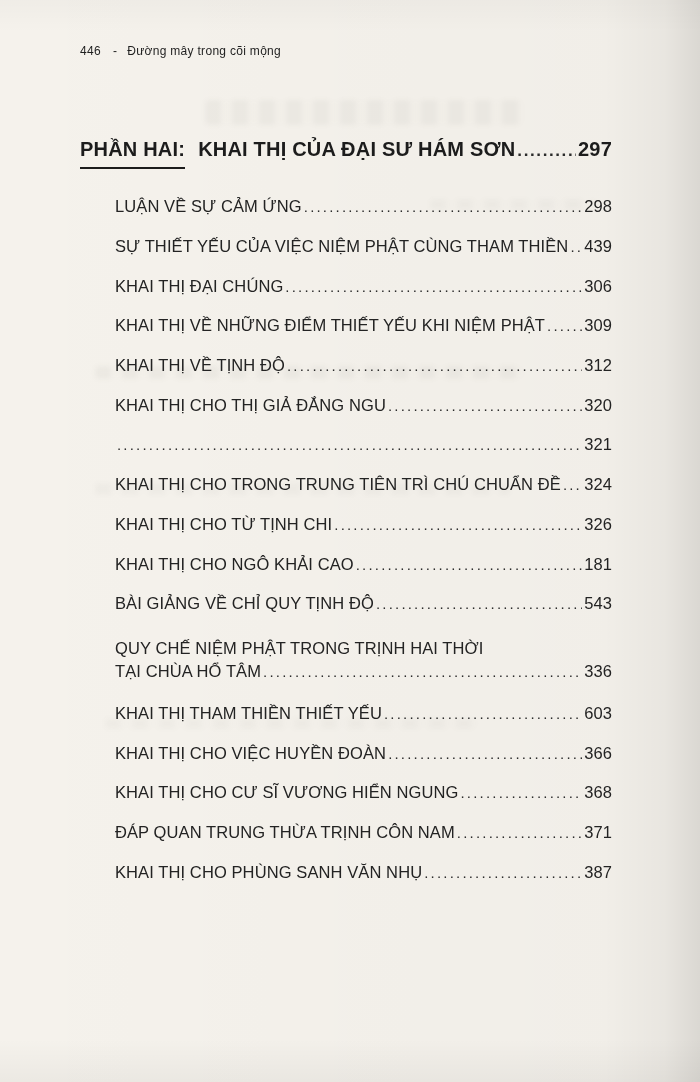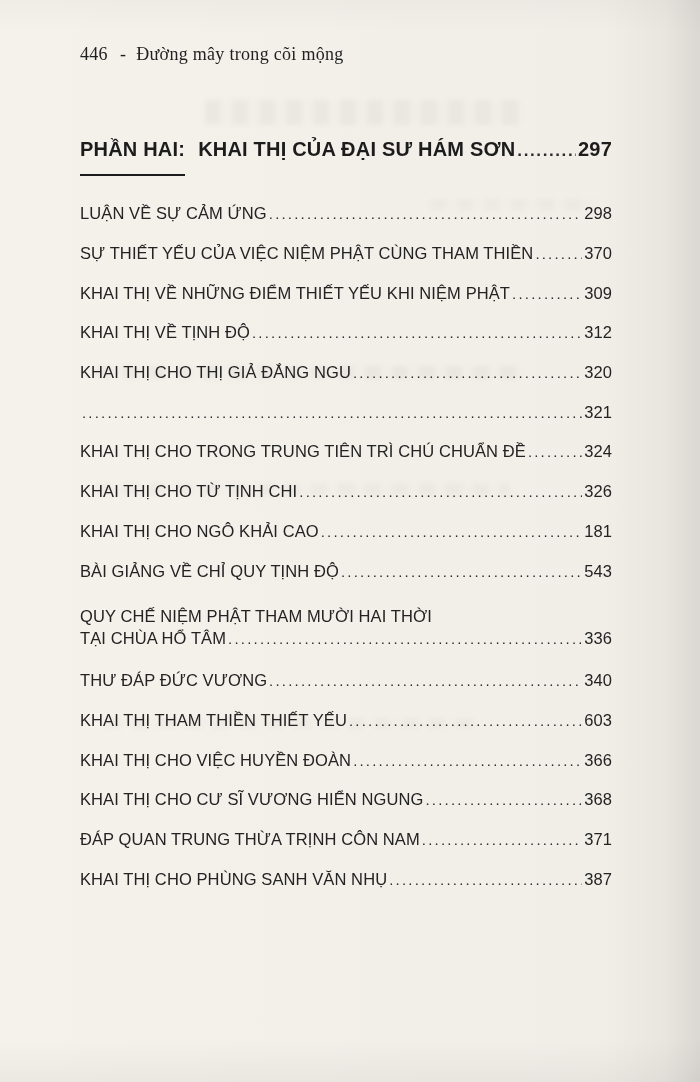--- a/index.html
+++ b/index.html
@@ -23,46 +23,46 @@
     pointer-events:none;
   }
   .b1{left:205px;top:100px;width:320px;height:25px;}
   .b2{left:95px;top:366px;width:430px;height:13px;}
   .b3{left:95px;top:483px;width:415px;height:12px;opacity:.28;}
   .b4{left:430px;top:199px;width:165px;height:11px;opacity:.25;}
   .b5{left:105px;top:718px;width:375px;height:11px;opacity:.25;}
 
   .running-head{
     position:absolute;left:80px;top:44px;
-    font-family:Liberation Serif, serif;
-    font-size:18px;color:#1f1f1f;letter-spacing:.3px;
+    font-family:Liberation Sans, sans-serif;
+    font-size:12px;color:#1f1f1f;letter-spacing:.3px;
   }
   .running-head .sep{margin:0 10px 0 12px;}
 
   .toc{position:absolute;left:80px;top:124px;width:532px;}
 
   .heading-row{
     display:flex;align-items:baseline;
     padding-top:14px;
     font-size:20px;font-weight:bold;color:#1c1c1c;
     letter-spacing:.2px;
   }
   .part-label{
     border-bottom:2px solid #1c1c1c;
-    padding-bottom:13px;
+    padding-bottom:6px;
     margin-right:13px;
     white-space:nowrap;
   }
   .part-title{white-space:nowrap;}
 
   .entries{margin-top:18px;}
   .row{
     height:39.7px;
     display:flex;flex-direction:column;justify-content:center;
-    font-size:16.5px;color:#232323;letter-spacing:.1px;
+    font-size:16.5px;color:#232323;letter-spacing:.1px;margin-left:35px;
   }
   .row.double{height:70px;justify-content:center;}
   .wrapline{line-height:1.55;white-space:nowrap;}
   .entryline{display:flex;align-items:baseline;min-width:0;}
   .t{white-space:nowrap;flex:0 0 auto;}
   .leader{flex:1 1 auto;min-width:6px;overflow:hidden;white-space:nowrap;margin:0 2px;}
   .leader::after{
     content:"..........................................................................................................................................................................";
     letter-spacing:2.2px;font-size:15px;color:#2b2b2b;
   }
@@ -98,21 +98,28 @@
           <div class="entryline">
             <span class="t">LUẬN VỀ SỰ CẢM ỨNG</span>
             <span class="leader"></span>
             <span class="pg">298</span>
           </div>
         </div>
         <div class="row">
           <div class="entryline">
             <span class="t">SỰ THIẾT YẾU CỦA VIỆC NIỆM PHẬT CÙNG THAM THIỀN</span>
             <span class="leader"></span>
-            <span class="pg">370</span>
+            <span class="pg">439</span>
+          </div>
+        </div>
+        <div class="row">
+          <div class="entryline">
+            <span class="t">KHAI THỊ ĐẠI CHÚNG</span>
+            <span class="leader"></span>
+            <span class="pg">306</span>
           </div>
         </div>
         <div class="row">
           <div class="entryline">
             <span class="t">KHAI THỊ VỀ NHỮNG ĐIỂM THIẾT YẾU KHI NIỆM PHẬT</span>
             <span class="leader"></span>
             <span class="pg">309</span>
           </div>
         </div>
         <div class="row">
@@ -157,32 +164,25 @@
           </div>
         </div>
         <div class="row">
           <div class="entryline">
             <span class="t">BÀI GIẢNG VỀ CHỈ QUY TỊNH ĐỘ</span>
             <span class="leader"></span>
             <span class="pg">543</span>
           </div>
         </div>
         <div class="row double">
-          <div class="wrapline">QUY  CHẾ NIỆM PHẬT THAM MƯỜI HAI THỜI</div>
+          <div class="wrapline">QUY  CHẾ NIỆM PHẬT TRONG TRỊNH HAI THỜI</div>
           <div class="entryline">
             <span class="t">TẠI CHÙA HỔ TÂM</span>
             <span class="leader"></span>
             <span class="pg">336</span>
-          </div>
-        </div>
-        <div class="row">
-          <div class="entryline">
-            <span class="t">THƯ ĐÁP ĐỨC VƯƠNG</span>
-            <span class="leader"></span>
-            <span class="pg">340</span>
           </div>
         </div>
         <div class="row">
           <div class="entryline">
             <span class="t">KHAI THỊ THAM THIỀN THIẾT YẾU</span>
             <span class="leader"></span>
             <span class="pg">603</span>
           </div>
         </div>
         <div class="row">

